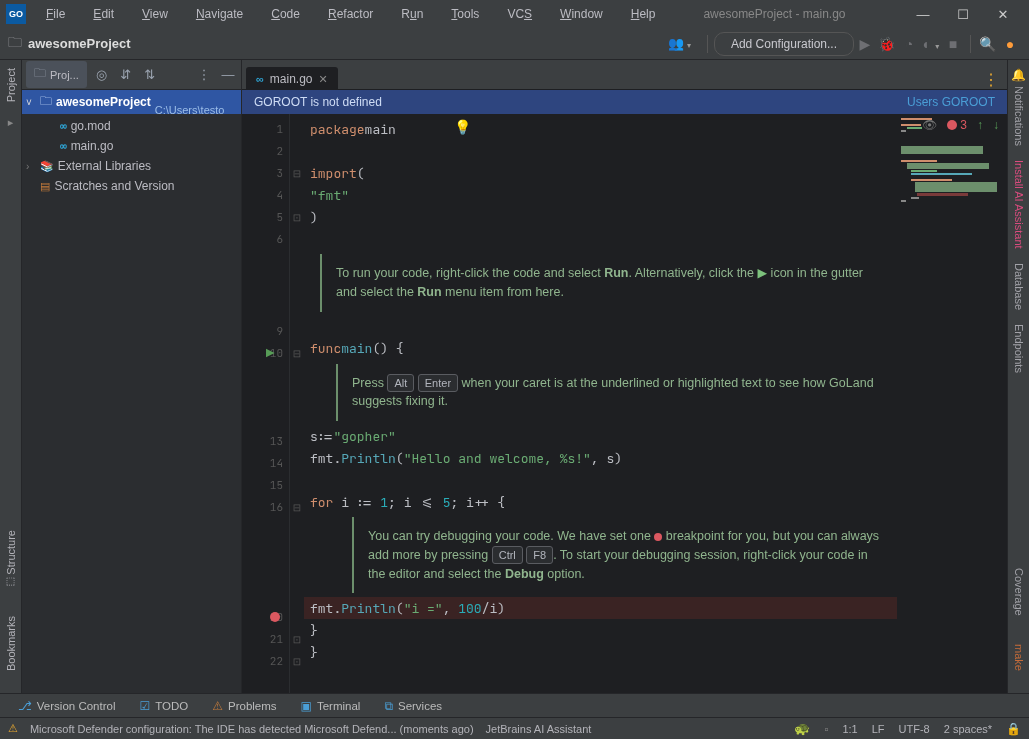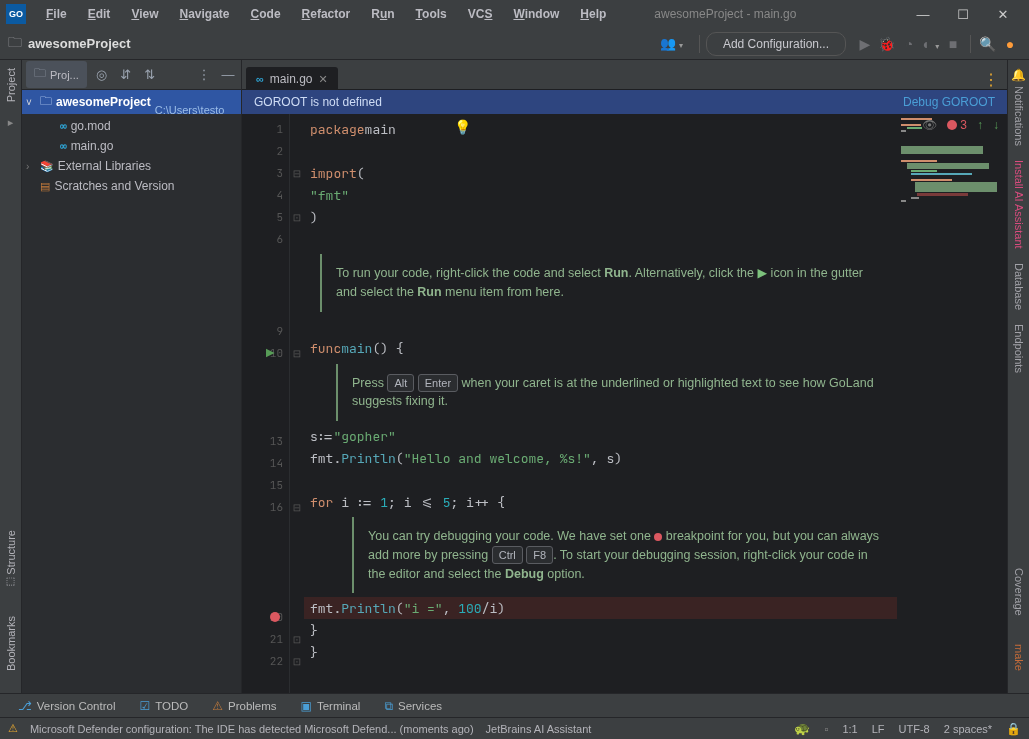--- a/index.html
+++ b/index.html
@@ -21,21 +21,21 @@
   align-items: center;
   padding: 0 6px;
 }
 .app-icon {
   width: 20px; height: 20px;
   background: #0b5aa1;
   margin-right: 12px;
   display: flex; align-items: center; justify-content: center;
   font-size: 9px; font-weight: bold; color: #fff;
 }
-.menu { display: flex; gap: 5px; font-weight: bold; }
+.menu { display: flex; gap: 12px; }
 .menu-item { padding: 3px 8px; cursor: pointer; }
 .menu-item .ul { text-decoration: underline; }
 .titlebar-title { margin-left: 40px; color: #888; }
 .titlebar-controls { margin-left: auto; display: flex; gap: 0; }
 .win-btn { width: 40px; height: 28px; display: flex; align-items: center; justify-content: center; cursor: pointer; color: #ccc; font-size: 13px;}
 .toolbar {
   height: 32px;
   background: #3c3f41;
   display: flex;
   align-items: center;
@@ -45,21 +45,20 @@
 .folder-icon { color: #a6a6ab; font-size: 14px; margin-right: 6px;}
 .project-name { font-weight: 600; color: #ddd; font-size: 13px; }
 .toolbar-spacer { flex: 1; }
 .people-btn { color: #e6a730; margin-right: 10px; font-size: 13px; }
 .dd { color:#999; margin-left:2px; font-size:8px;}
 .config-btn {
   border: 1px solid #555;
   background: #3c3f41;
   padding: 4px 16px;
   border-radius: 10px;
-  margin-right: 8px;
   cursor: pointer;
   color: #c9c9cf;
 }
 .tb-icon { width: 22px; text-align: center; color: #6e6f73; font-size: 14px; cursor: pointer; }
 .tb-icon.orange { color: #ff9c3a; }
 .tb-sep { width: 1px; height: 18px; background: #555; margin: 0 6px; }
 .main-layout { flex: 1; display: flex; overflow: hidden; }
 .left-rail {
   width: 22px;
   background: #3c3f41;
@@ -320,21 +319,21 @@
         <span class="go-icon">∞</span>
         <span>main.go</span>
         <span class="close">✕</span>
       </div>
       <div class="file-tabs-spacer"></div>
       <span class="file-tabs-menu">⋮</span>
     </div>
 
     <div class="banner">
       <span>GOROOT is not defined</span>
-      <span class="banner-link">Debug GOROOT</span>
+      <span class="banner-link">Users GOROOT</span>
     </div>
 
     <div class="code-body">
       <div class="editor-status">
         <span class="eye">👁</span>
         <span class="errc">
             <span class="errdot"></span>
             <span>3</span>
           </span>
         <span class="up">↑</span>

